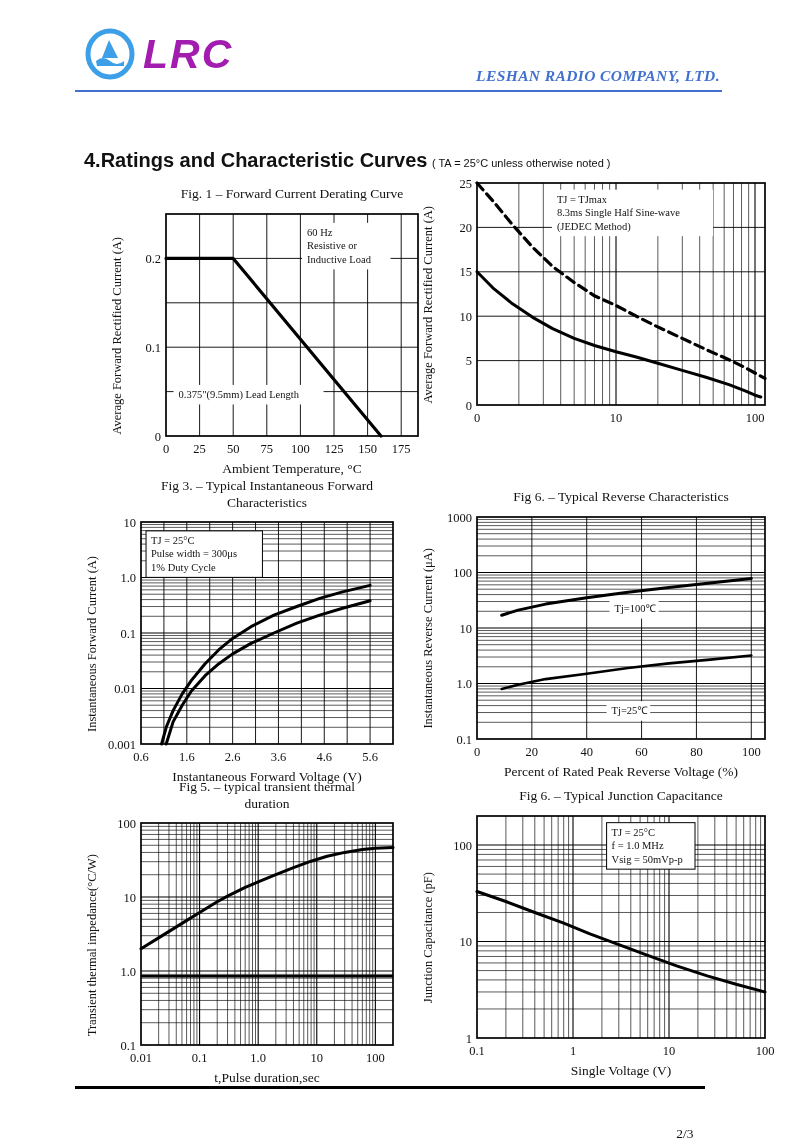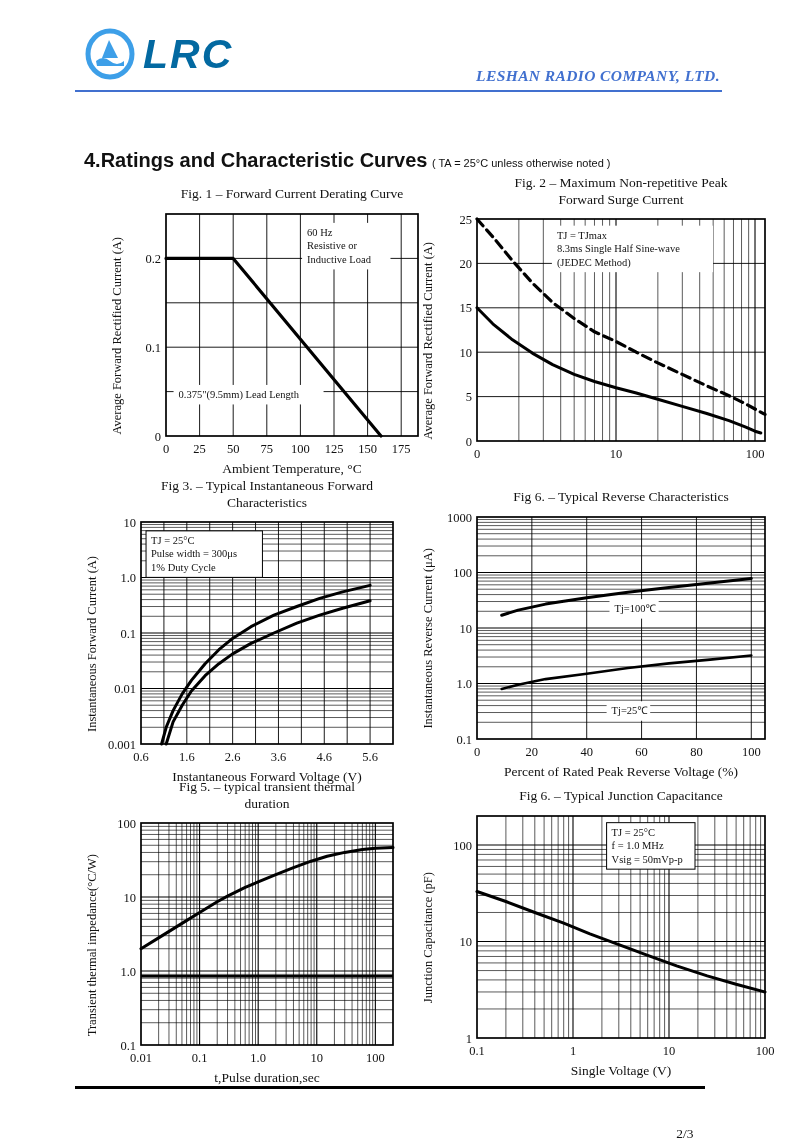--- a/index.html
+++ b/index.html
@@ -45,21 +45,21 @@
 <body>
 
 <div class="page">
 
   <div class="logo">
     <svg width="52" height="52" viewBox="0 0 52 52">
       <ellipse cx="26" cy="26" rx="22" ry="23" fill="none" stroke="#3d9fe8" stroke-width="5"></ellipse>
       <polygon points="18,30 34,30 25,12" fill="#3d9fe8"></polygon>
       <path d="M12 33 q7 -6 14 0 q7 6 14 0 L40 38 L13 38 Z" fill="#3d9fe8"></path>
     </svg>
-    <span class="logo-word" style="color: #0369a1;">LRC</span>
+    <span class="logo-word" style="color: #a21caf;">LRC</span>
   </div>
   <div class="company" style="color: rgb(65, 112, 207);">LESHAN RADIO COMPANY, LTD.</div>
   <div class="hrule" style="background: rgb(65, 112, 207);"></div>
 
   <div class="sec">
     <span class="sec-title">4.Ratings and Characteristic Curves</span>
     <span class="sec-note">( TA = 25°C unless otherwise noted )</span>
   </div>
 
   <div class="figure col1" id="fig1">
@@ -101,24 +101,20 @@
             <text x="181.08" y="43.38" class="ann">Resistive or</text>
             <text x="181.08" y="56.88" class="ann">Inductive Load</text>
             <rect x="47.56" y="178.94" width="150" height="19.5" fill="#fff" stroke="none" stroke-width="1"></rect>
             <text x="52.56" y="191.94" class="ann">0.375"(9.5mm) Lead Length</text>
           </svg></div>
     </div>
     <div class="xlabel">Ambient Temperature, °C</div>
   </div>
 
   <div class="figure col2" id="fig2">
-    <div class="fig-title">
-      <span>Fig. 2  –  Maximum Non-repetitive Peak</span>
-      <span>Forward Surge Current</span>
-    </div>
     <div class="chart-row">
       <div class="vlabel">
           <span>Average Forward Rectified Current (A)</span>
         </div>
       <div class="plot-mount"><svg width="338" height="256">
             <line x1="81.84439000170194" y1="8" x2="81.84439000170194" y2="230" stroke="#000" stroke-width="0.65"></line>
             <line x1="106.32178901824884" y1="8" x2="106.32178901824884" y2="230" stroke="#000" stroke-width="0.65"></line>
             <line x1="123.68878000340388" y1="8" x2="123.68878000340388" y2="230" stroke="#000" stroke-width="0.65"></line>
             <line x1="137.15966475837558" y1="8" x2="137.15966475837558" y2="230" stroke="#000" stroke-width="0.65"></line>
             <line x1="148.1661790199508" y1="8" x2="148.1661790199508" y2="230" stroke="#000" stroke-width="0.65"></line>

